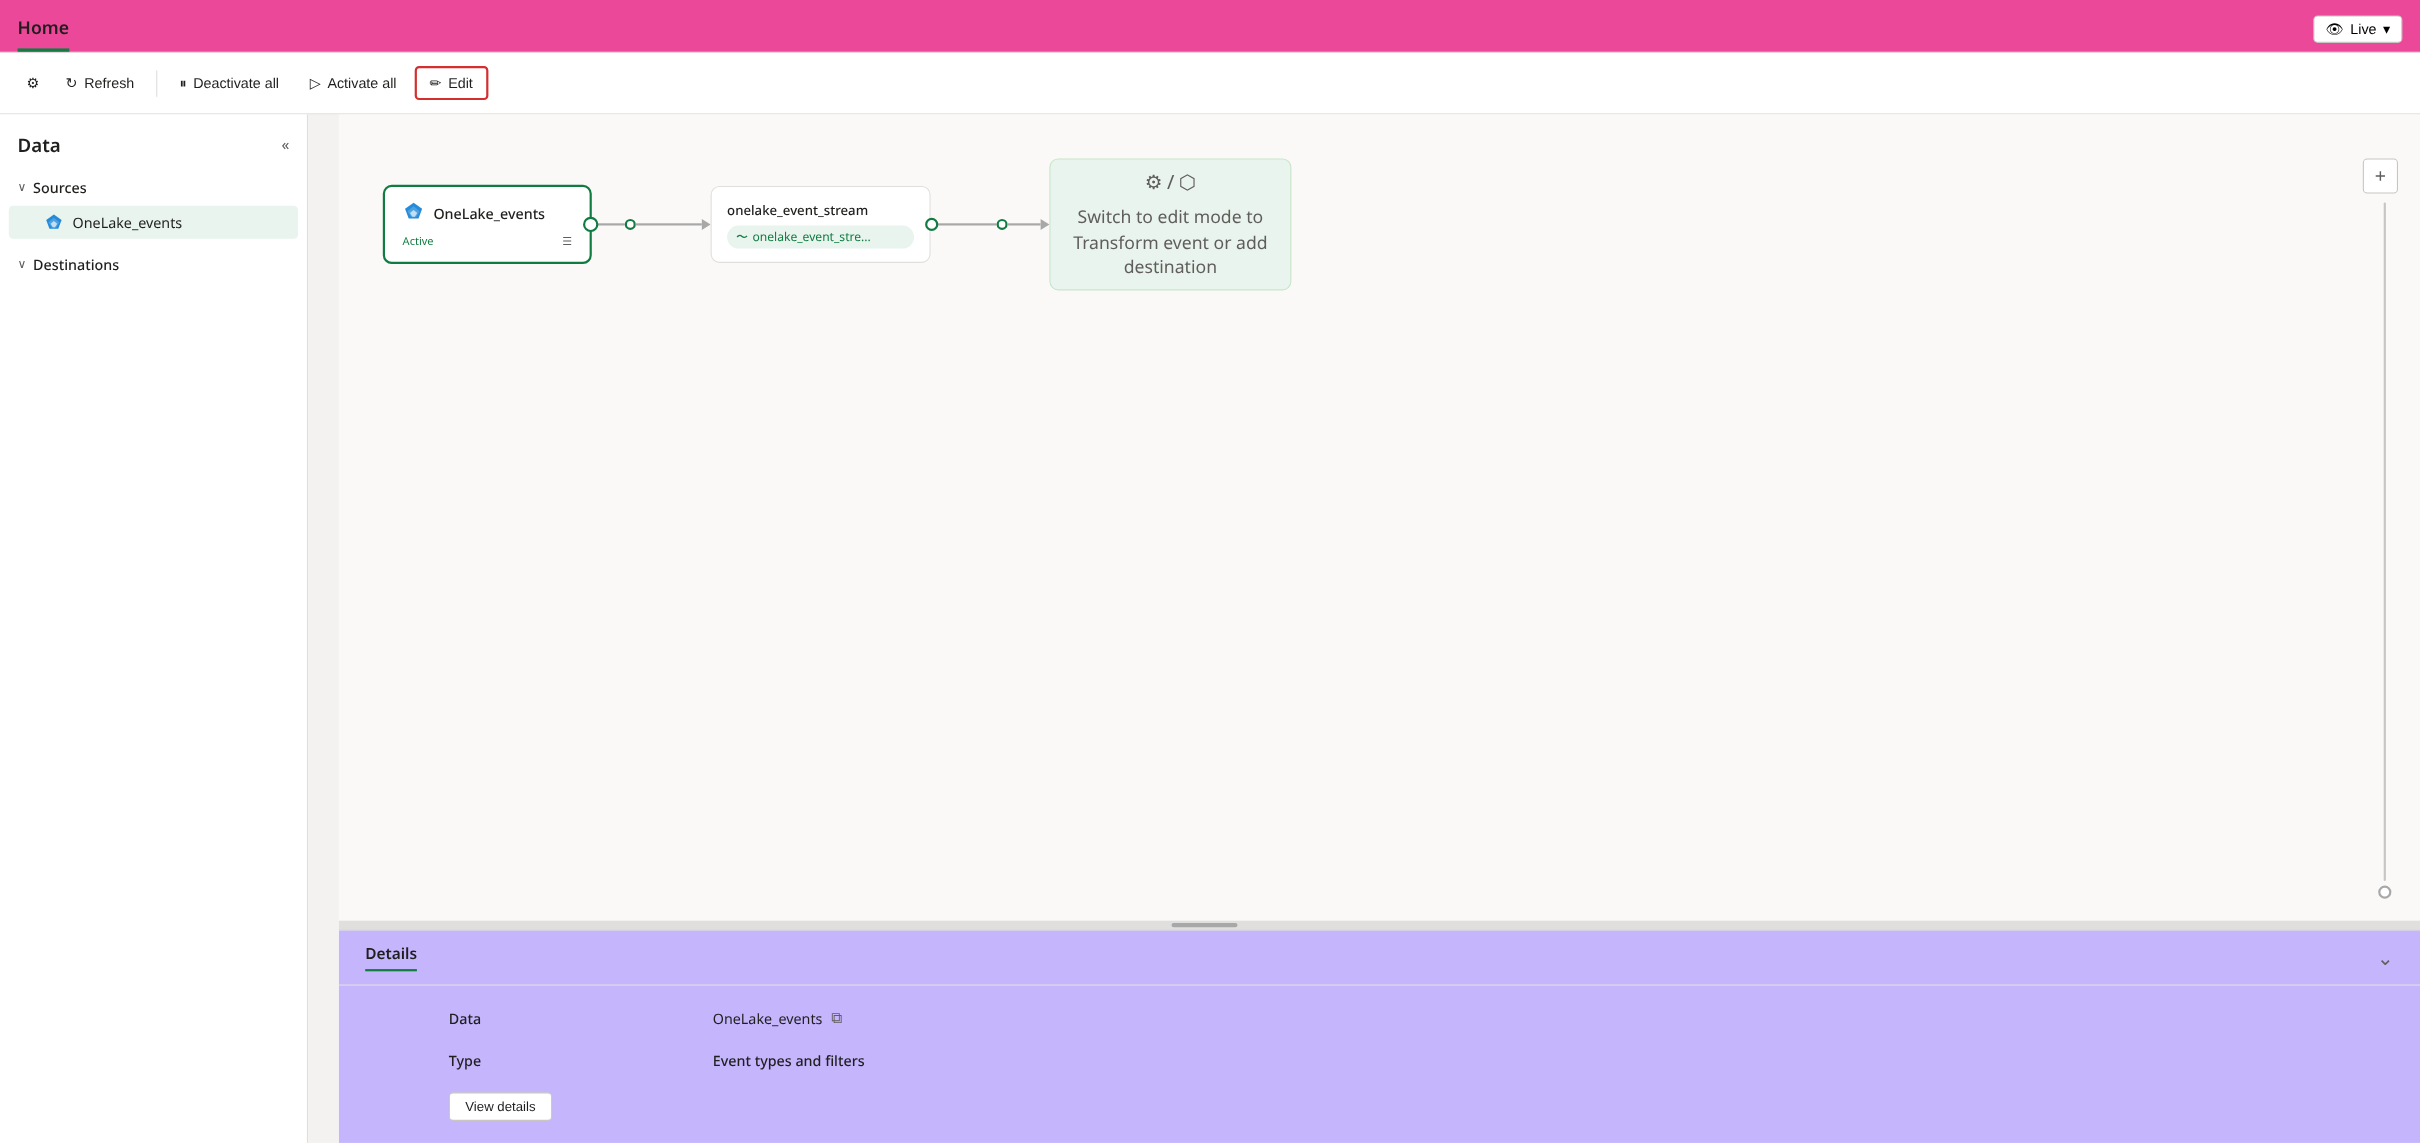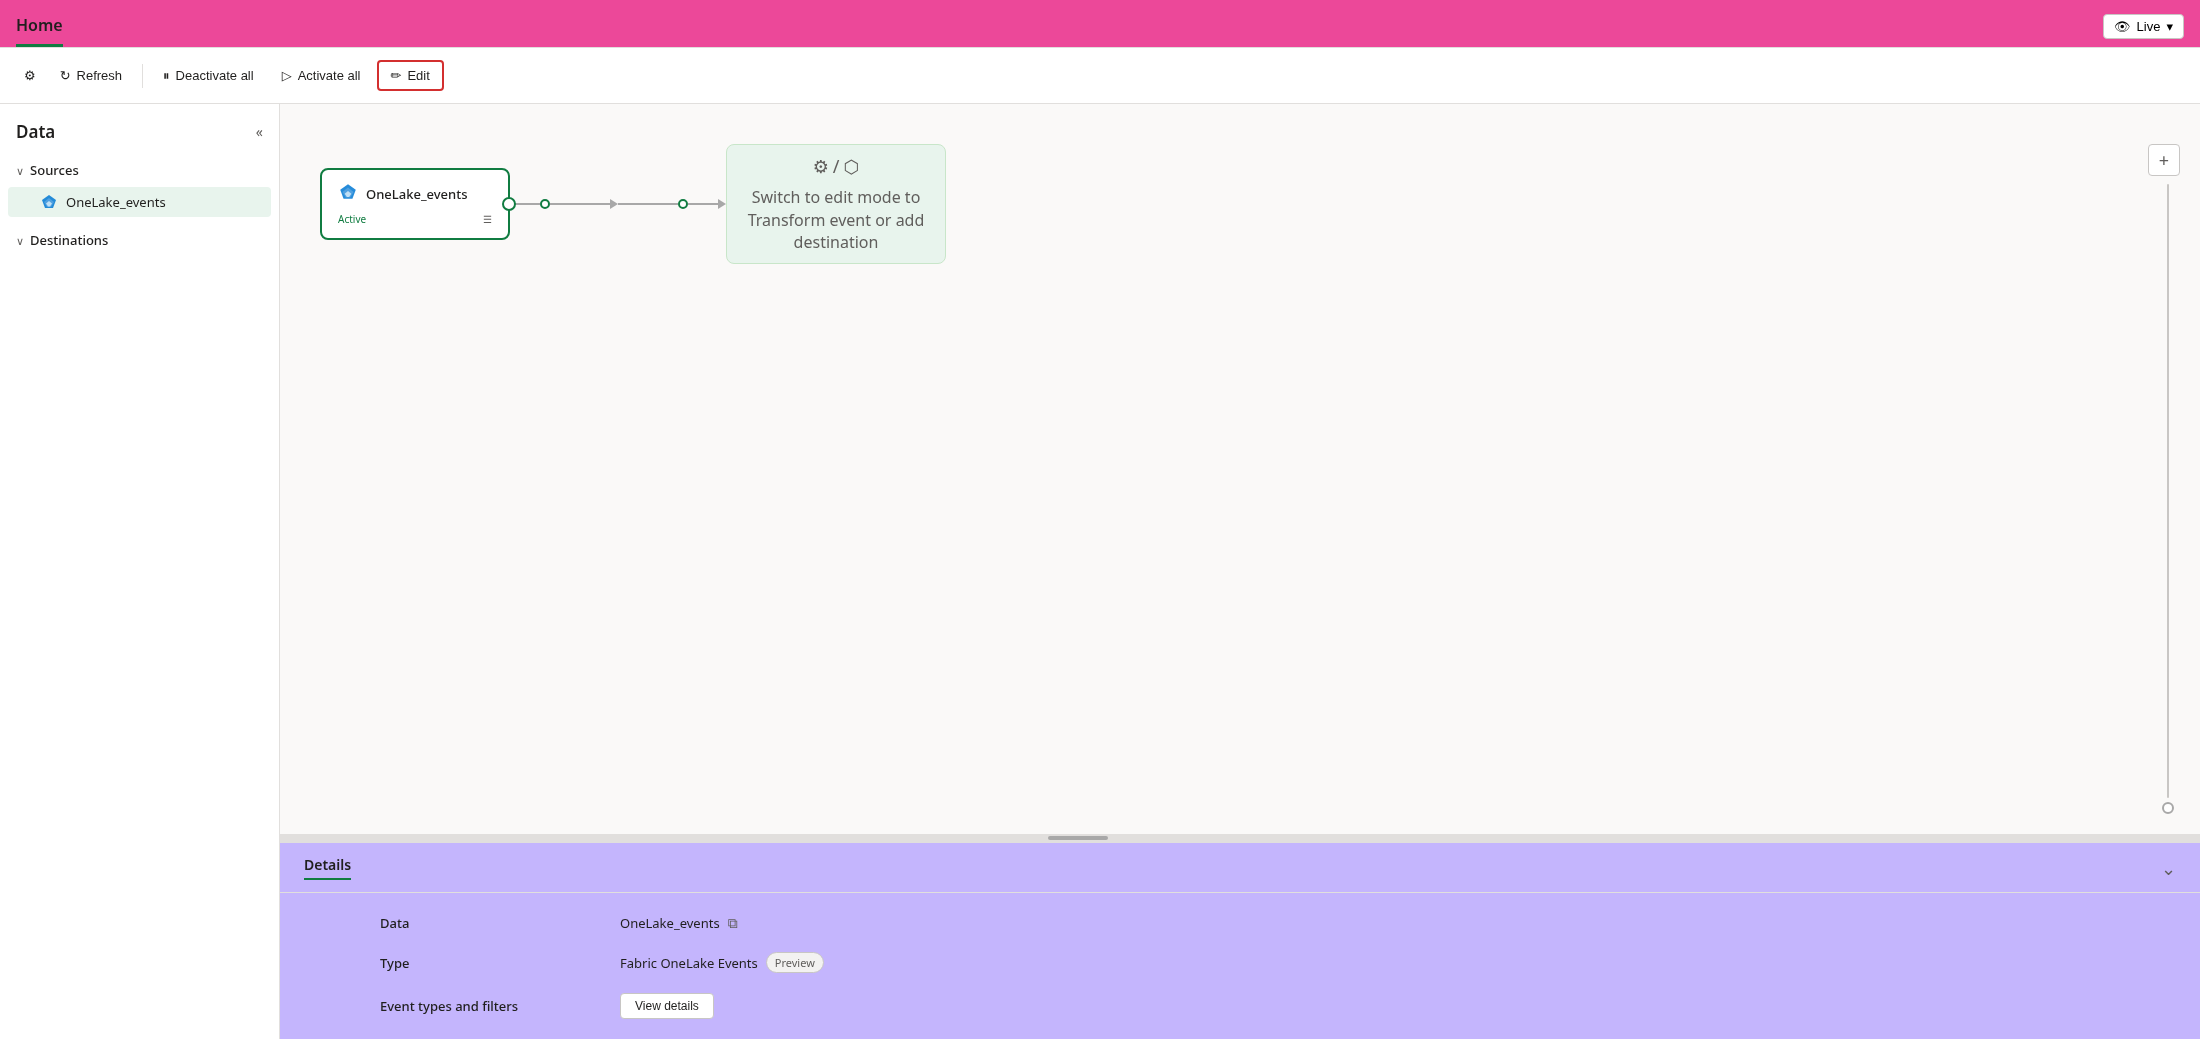--- a/index.html
+++ b/index.html
@@ -73,20 +73,21 @@
       width: 1px;
       height: 24px;
       background: #e1dfdd;
       margin: 0 4px;
     }
 
     
     .main-layout {
       display: flex;
       height: calc(100vh - 104px);
+      gap: 28px;
     }
 
     
     .sidebar {
       width: 280px;
       background: #fff;
       border-right: 1px solid #e1dfdd;
       padding: 16px 0;
       flex-shrink: 0;
       overflow-y: auto;
@@ -505,20 +506,28 @@
           <div class="node-connector-right"></div>
         </div>
 
         <div class="connector-line">
           <div class="line line-short"></div>
           <div class="dot"></div>
           <div class="line line-mid"></div>
           <div class="arrow-head"></div>
         </div>
 
+        <div class="stream-node">
+          <div class="stream-node-title">onelake_event_stream</div>
+          <div class="stream-chip">
+            <span style="color:#107c41;">〜</span>
+            <span>onelake_event_stre...</span>
+          </div>
+          <div class="stream-connector-right"></div>
+        </div>
 
         <div class="connector-line">
           <div class="line line-mid"></div>
           <div class="dot"></div>
           <div class="line line-short"></div>
           <div class="arrow-head"></div>
         </div>
 
         <div class="destination-placeholder">
           <div class="destination-icons">
@@ -553,24 +562,20 @@
       </div>
       <div class="details-content">
 
         <div class="detail-label">Data</div>
         <div class="detail-value">
           <span>OneLake_events</span>
           <span class="copy-icon">⧉</span>
         </div>
 
         <div class="detail-label">Type</div>
-        <div class="detail-value">
-          <span>Fabric OneLake Events</span>
-          <span class="preview-badge">Preview</span>
-        </div>
 
         <div class="detail-label">Event types and filters</div>
         <div class="detail-value">
           <button class="view-details-btn">View details</button>
         </div>
 
       </div>
     </div>
 
   </div>

